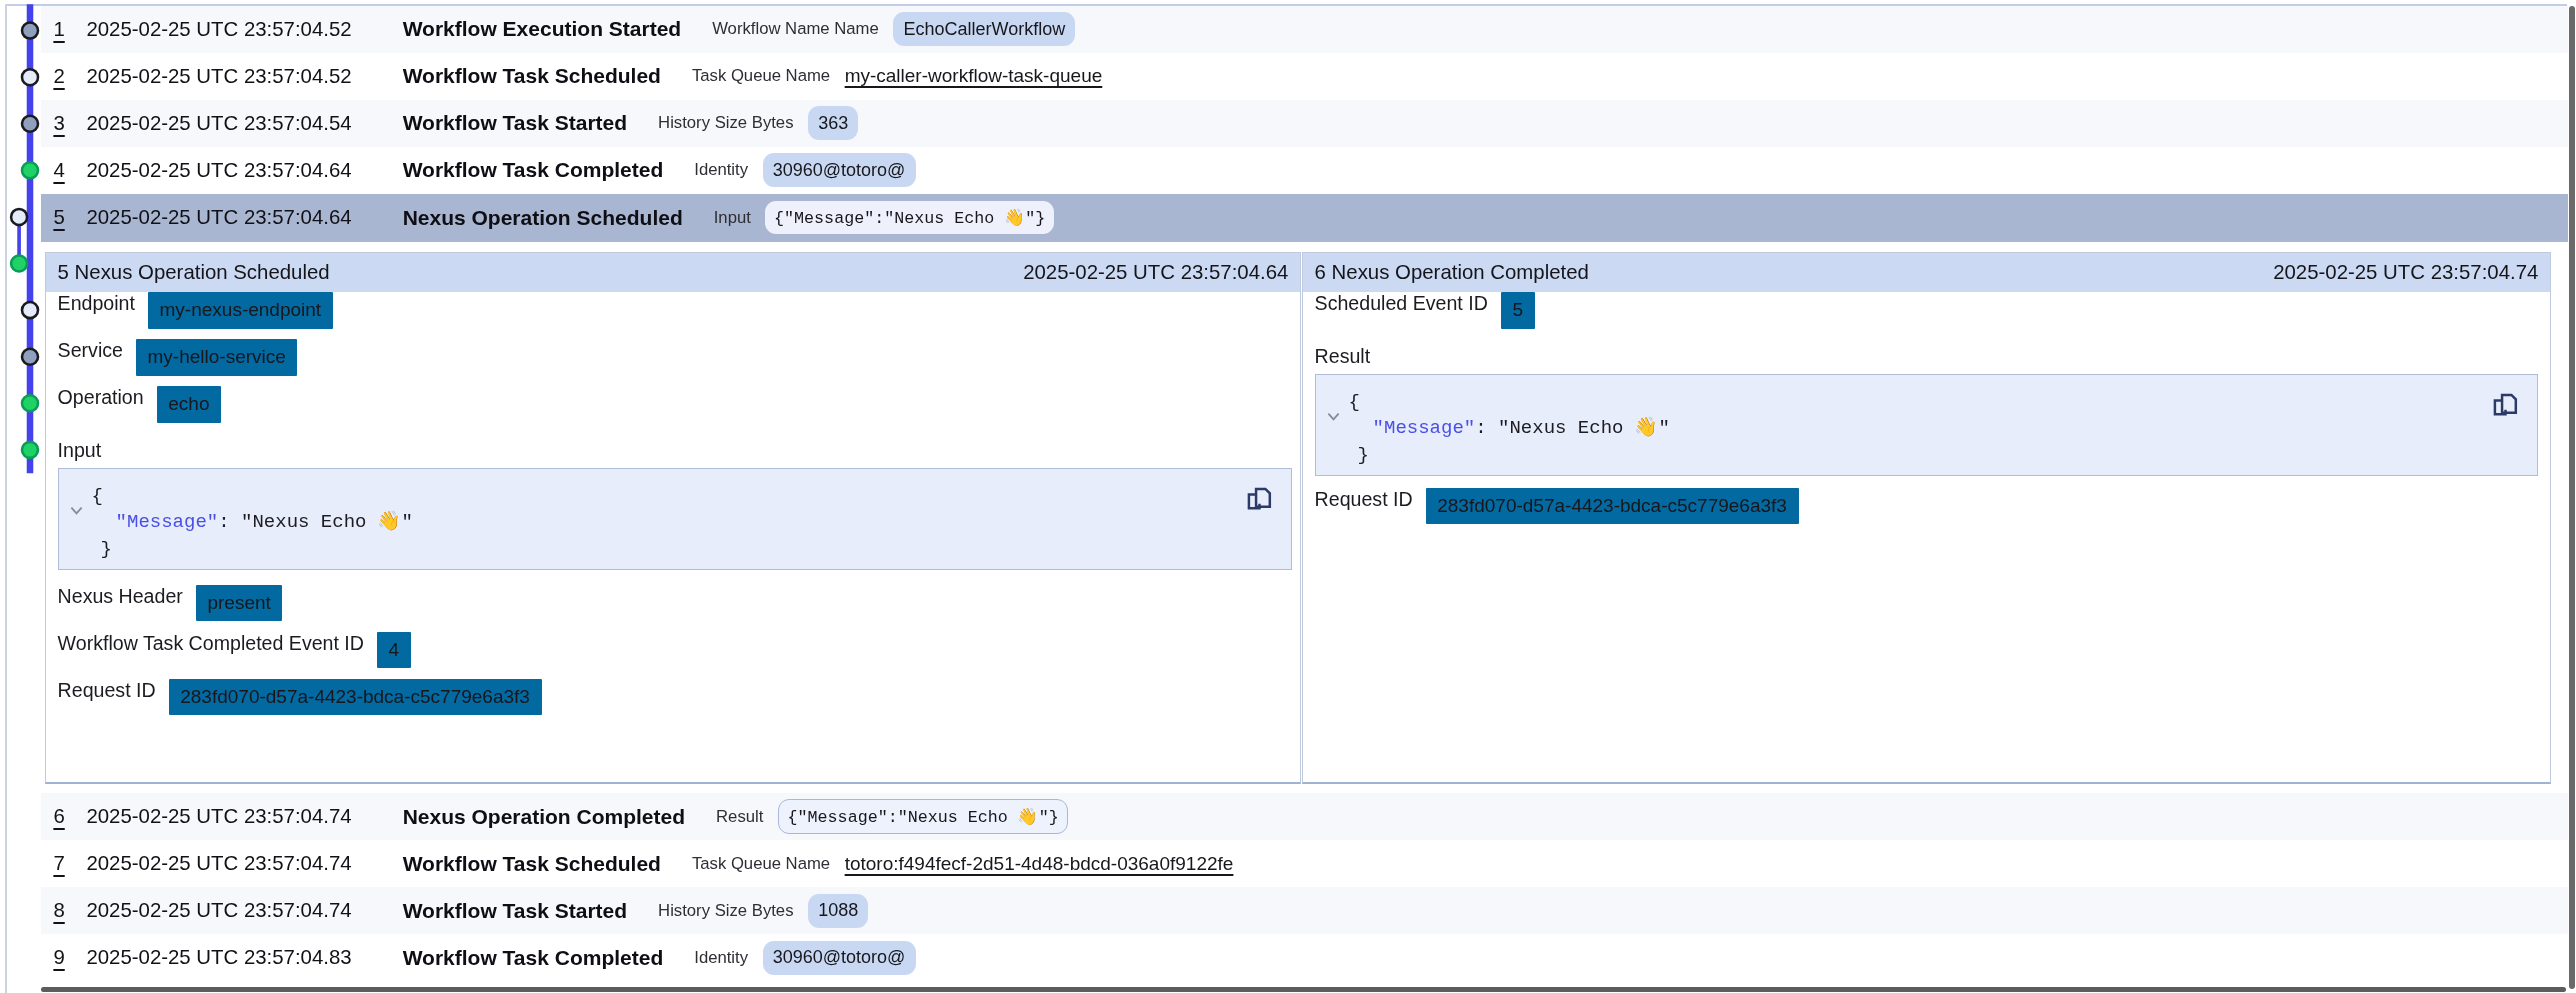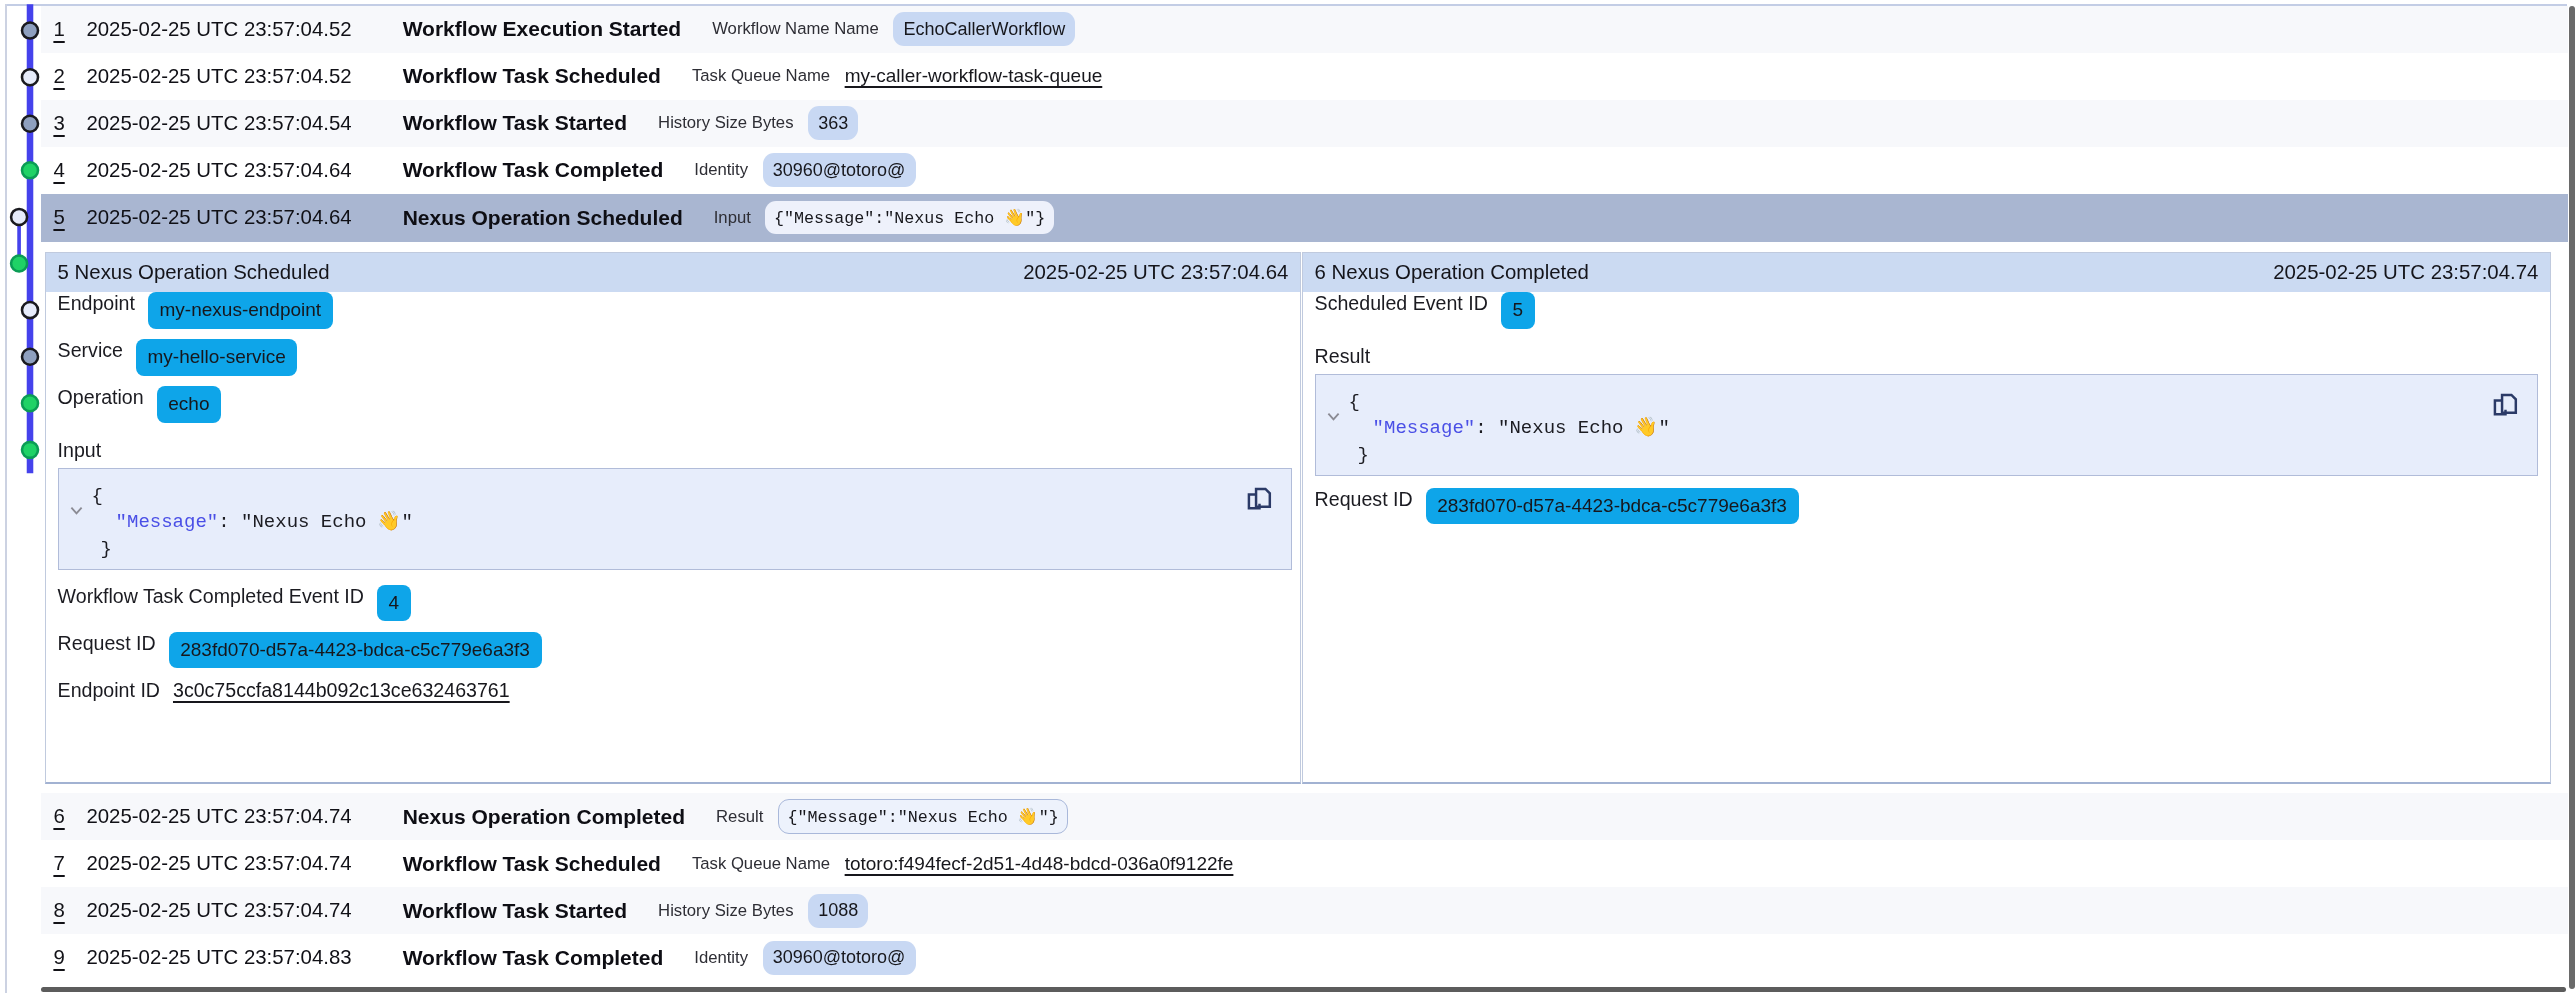--- a/index.html
+++ b/index.html
@@ -38,21 +38,21 @@
 
   .panels{position:absolute;left:45px;top:252px;display:flex;gap:1px}
   .panel{width:1256px;height:532px;background:#ffffff;border:1.5px solid #c0cade;
          border-bottom:2.2px solid #a2b2d2}
   .panel.right{width:1249px}
   .phead{height:39px;background:var(--headbg);display:flex;align-items:center;
          justify-content:space-between;padding:0 11.6px;font-size:20.4px;color:#14141a}
   .pbody{padding-left:11.6px}
   .pfield{height:47px;display:flex;align-items:flex-start}
   .plabel{font-size:19.6px;margin-right:13px;white-space:pre;color:#1b1b21}
-  .pbadge{background:#0ea5e9;border-radius:8px;padding:7.3px 11.6px;font-size:19px}
+  .pbadge{background:#0369a1;border-radius:1px;padding:7.3px 11.6px;font-size:19px}
   .plink{font-size:19.6px;text-decoration:underline;text-underline-offset:4.4px;
          text-decoration-thickness:1.8px;cursor:pointer}
   .plabel-row{height:35px;display:flex;align-items:center}
   .codeblock{position:relative;width:1234px;height:102px;background:var(--codebg);
              border:1.5px solid var(--codeborder);
              font-family:"Liberation Mono",monospace;font-size:19px;color:#1c1c22}
   .panel.right .codeblock{width:1223px}
   .cl1{padding:14.5px 0 0 33px;line-height:25px;white-space:pre}
   .cl2{padding:1.5px 0 0 57px;line-height:25px;white-space:pre}
   .cl3{padding:1.5px 0 0 42px;line-height:25px;white-space:pre}
@@ -163,30 +163,30 @@
       <div class="cl3">}</div>
       <button class="copybtn">
         <svg width="33" height="35" viewBox="0 0 24 24" fill="none" stroke="#2b3a67" stroke-width="1.8">
           <path d="M9.5 6.5 h6.8 l3.2 3.2 v9.8 h-10 z"></path>
           <path d="M9.5 10.5 h-5.2 v10 h7.7 v-3.2"></path>
         </svg>
       </button>
     </div>
   </div>
         <div class="pfield">
+    <span class="plabel">Nexus Header</span>
+    <span class="pvalue pbadge">present</span>
+  </div>
+        <div class="pfield">
     <span class="plabel">Workflow Task Completed Event ID</span>
     <span class="pvalue pbadge">4</span>
   </div>
         <div class="pfield">
     <span class="plabel">Request ID</span>
     <span class="pvalue pbadge">283fd070-d57a-4423-bdca-c5c779e6a3f3</span>
-  </div>
-        <div class="pfield">
-    <span class="plabel">Endpoint ID</span>
-    <span class="pvalue plink">3c0c75ccfa8144b092c13ce632463761</span>
   </div>
       </div>
   </section>
   <section class="panel right">
     <header class="phead">
       <span class="ptitle">6 Nexus Operation Completed</span>
       <span class="pts">2025-02-25 UTC 23:57:04.74</span>
     </header>
     <div class="pbody" id="pbody-1">
         <div class="pfield">

